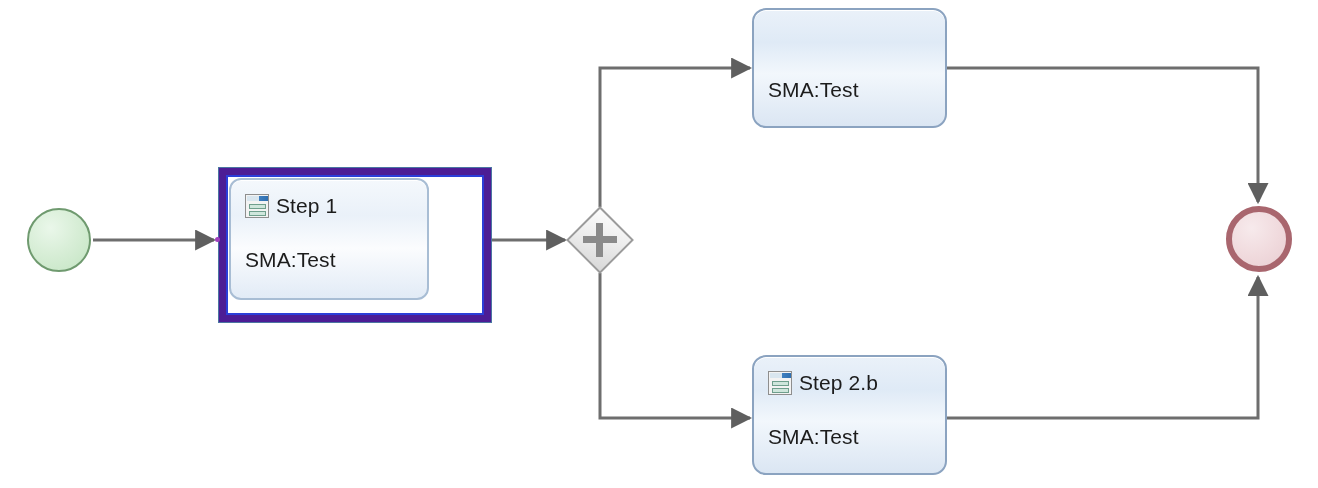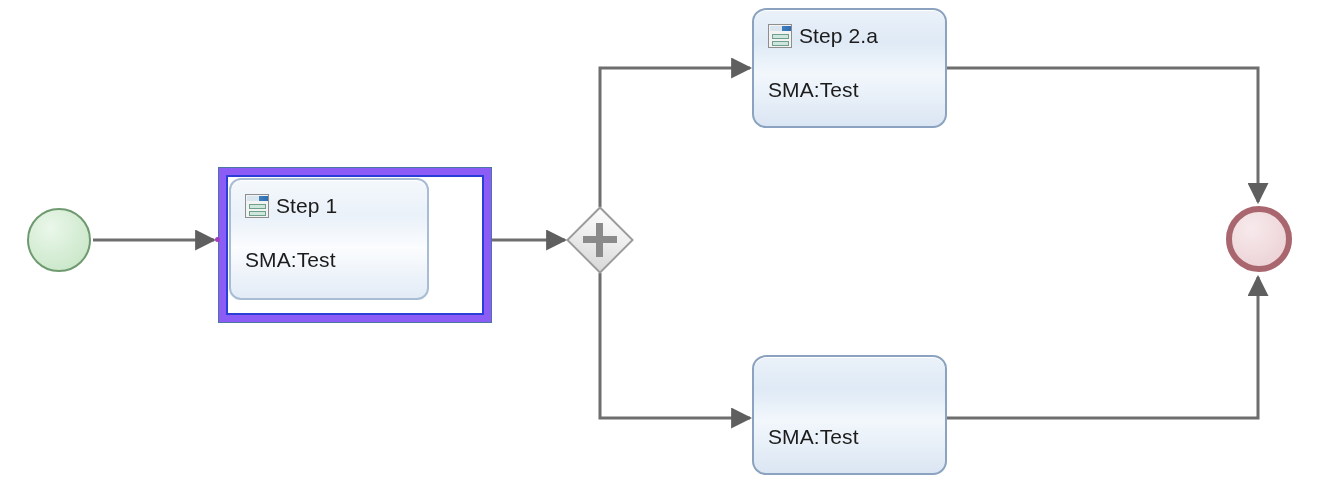--- a/index.html
+++ b/index.html
@@ -120,21 +120,21 @@
   }
 
   
   .selection-frame {
     position: absolute;
     left: 218px;
     top: 167px;
     width: 274px;
     height: 156px;
     box-sizing: border-box;
-    background: #8b5cf6;
+    background: #4c1d95;
     border: 1px solid #4b76a2;
     padding: 0;
   }
   .selection-frame .inner-outline {
     position: absolute;
     left: 7px;
     top: 7px;
     right: 7px;
     bottom: 7px;
     border: 2px solid #2b3ed8;
@@ -252,30 +252,30 @@
   </div>
   <div class="anchor-dot" style="left:215px; top:237px;"></div>
 
   <div class="gateway">
     <div class="diamond"></div>
     <div class="plus-h"></div>
     <div class="plus-v"></div>
   </div>
 
   <div class="task task-2a">
+    <div class="task-sub">SMA:Test</div>
+  </div>
+
+  <div class="task task-2b">
     <div class="task-head">
       <span class="form-icon">
         <span class="fi-title"></span>
         <span class="fi-row fi-row-1"></span>
         <span class="fi-row fi-row-2"></span>
       </span>
-      <span class="task-title">Step 2.a</span>
+      <span class="task-title">Step 2.b</span>
     </div>
     <div class="task-sub">SMA:Test</div>
   </div>
 
-  <div class="task task-2b">
-    <div class="task-sub">SMA:Test</div>
-  </div>
-
   <div class="event event-end"></div>
 
 </div>
 
 </body></html>

